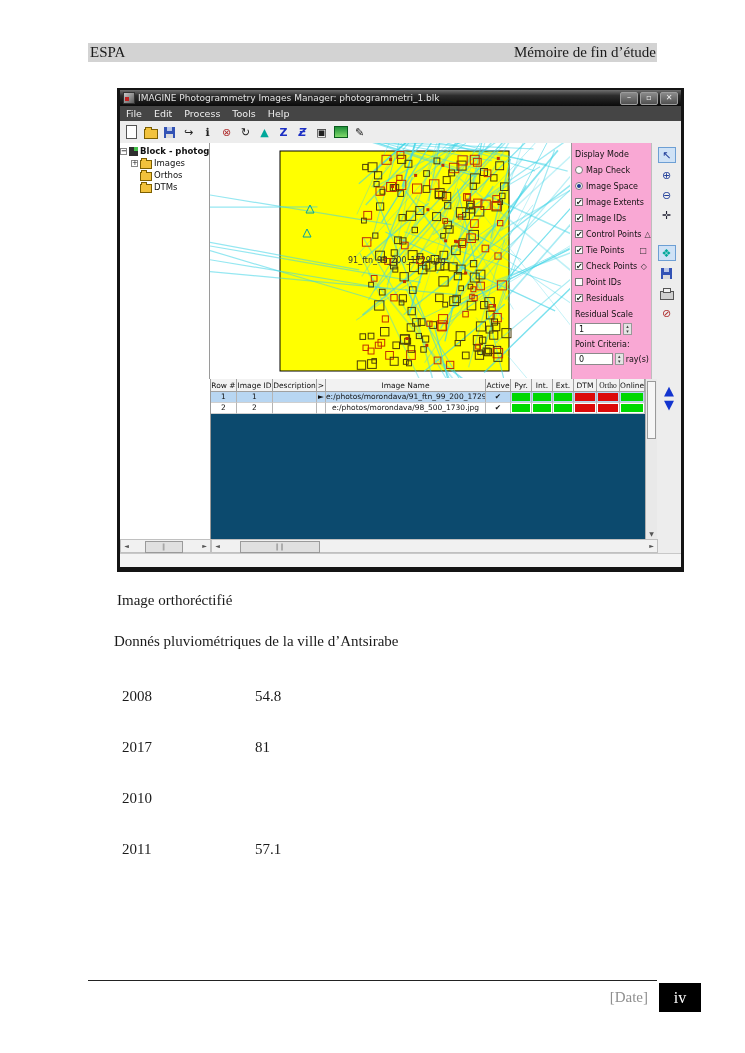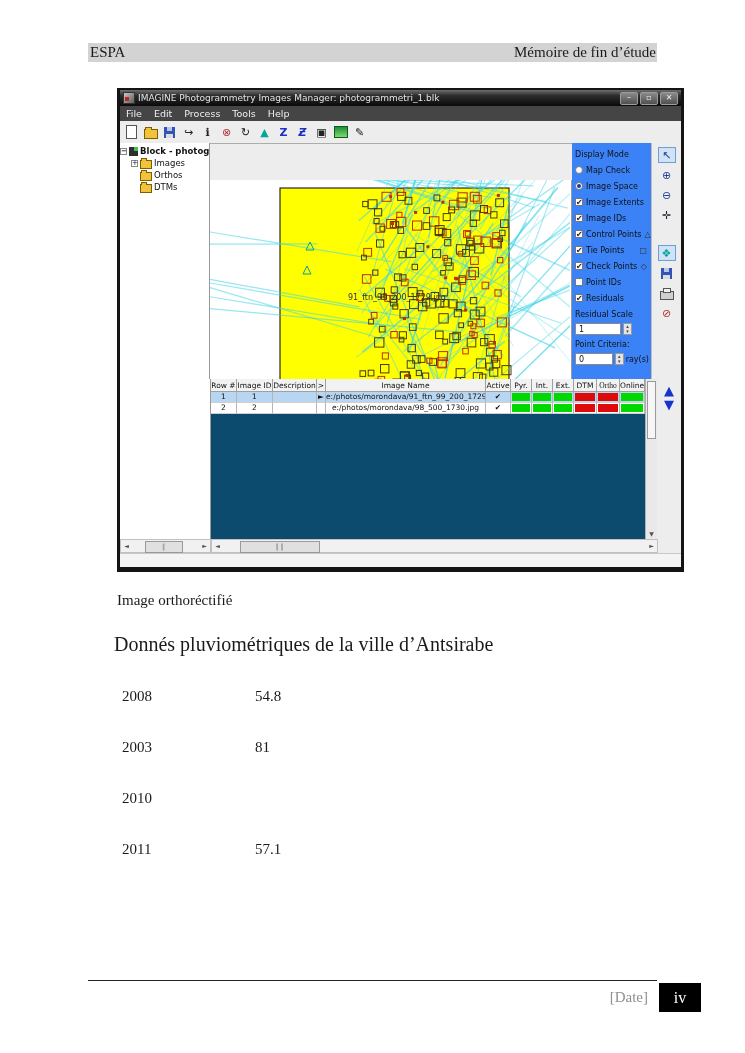--- a/index.html
+++ b/index.html
@@ -10,21 +10,21 @@
   .hdrbar{position:absolute;left:88px;top:43px;width:569px;height:19px;background:#d3d3d3;
           display:flex;justify-content:space-between;align-items:center;font-size:15px;}
   .hdrbar .l{padding-left:2px;} .hdrbar .r{padding-right:1px;}
   .footline{position:absolute;left:88px;top:980px;width:569px;height:1px;background:#222;}
   .footdate{position:absolute;left:540px;top:989px;width:108px;text-align:right;color:#8f8f8f;font-size:15px;}
   .pagenumbox{position:absolute;left:659px;top:983px;width:42px;height:29px;background:#000;
               color:#fff;display:flex;align-items:center;justify-content:center;font-size:16px;}
 
   
   .cap1{position:absolute;left:117px;top:592px;font-size:15px;}
-  .cap2{position:absolute;left:114px;top:633px;font-size:20px;}
+  .cap2{position:absolute;left:114px;top:633px;font-size:15px;}
   .doctable{position:absolute;left:122px;top:682px;width:280px;font-size:15px;}
   .doctable .drow{height:51px;display:grid;grid-template-columns:133px 1fr;align-items:start;}
   .doctable .drow span{padding-top:6px;}
 
   
   .win{position:absolute;left:117px;top:88px;width:567px;height:484px;box-sizing:border-box;
        background:#ededed;border:solid #141414;border-width:2px 3px 5px 3px;
        font-family:"DejaVu Sans",sans-serif;color:#111;}
   .titlebar{position:absolute;top:0;left:0;right:0;height:16px;
             background:linear-gradient(180deg,#6f6f6f,#2d2d2d 35%,#0a0a0a);
@@ -59,24 +59,24 @@
   .ic-block::after{content:"";position:absolute;right:0;top:0;width:4px;height:4px;background:#44c04a;}
 
   
   .mainrow{position:absolute;top:53px;left:0;width:561px;height:236px;display:flex;}
   .tree{width:90px;background:#fff;border-right:1px solid #9a9a9a;font-size:8.5px;padding-top:2px;box-sizing:border-box;}
   .trow{display:flex;align-items:center;gap:2px;height:12px;white-space:nowrap;overflow:hidden;}
   .trow.root{font-weight:bold;}
   .trow.child{padding-left:11px;}
   .expbox{width:7px;height:7px;box-sizing:border-box;border:1px solid #888;background:#fff;
           font-size:7px;line-height:5px;text-align:center;flex:0 0 auto;}
-  .canvaswrap{width:361px;background:#fff;border-right:1px solid #9a9a9a;position:relative;margin-top:37px;}
+  .canvaswrap{width:361px;background:#fff;border-right:1px solid #9a9a9a;position:relative;}
   .canvaswrap svg{display:block;}
 
-  .opts{width:79px;background:#3b82f6;font-size:8px;padding:3px 2px 0 3px;box-sizing:border-box;}
+  .opts{width:79px;background:#f9a8d4;font-size:8px;padding:3px 2px 0 3px;box-sizing:border-box;}
   .orow{display:flex;align-items:center;height:16px;gap:3px;white-space:nowrap;}
   .sym{margin-left:auto;padding-right:2px;font-size:8px;color:#333;}
   .radio{width:8px;height:8px;border-radius:50%;border:1px solid #777;background:#fdfdfd;box-sizing:border-box;position:relative;flex:0 0 auto;}
   .radio.on::after{content:"";position:absolute;left:1px;top:1px;width:4px;height:4px;border-radius:50%;background:#1d3a8f;}
   .chk{width:8px;height:8px;border:1px solid #777;background:#fdfdfd;box-sizing:border-box;
        font-size:8px;line-height:7px;text-align:center;color:#222;flex:0 0 auto;}
   .spinrow{display:flex;align-items:center;height:14px;gap:2px;}
   .spinbox{width:46px;height:12px;background:#fff;border:1px solid #8a8a8a;box-sizing:border-box;
            font-size:8px;line-height:11px;padding-left:3px;display:inline-block;}
   .spinbtns{width:9px;height:12px;display:inline-flex;flex-direction:column;border:1px solid #999;background:#e4e4e4;
@@ -707,21 +707,21 @@
   </div>
 
   <div class="cap1">Image orthoréctifié</div>
   <div class="cap2">Donnés pluviométriques de la ville d’Antsirabe</div>
   <div class="doctable" id="doc-table">
       <div class="drow">
         <span>2008</span>
         <span>54.8</span>
       </div>
       <div class="drow">
-        <span>2003</span>
+        <span>2017</span>
         <span>81</span>
       </div>
       <div class="drow">
         <span>2010</span>
       </div>
       <div class="drow">
         <span>2011</span>
         <span>57.1</span>
       </div>
     </div>

